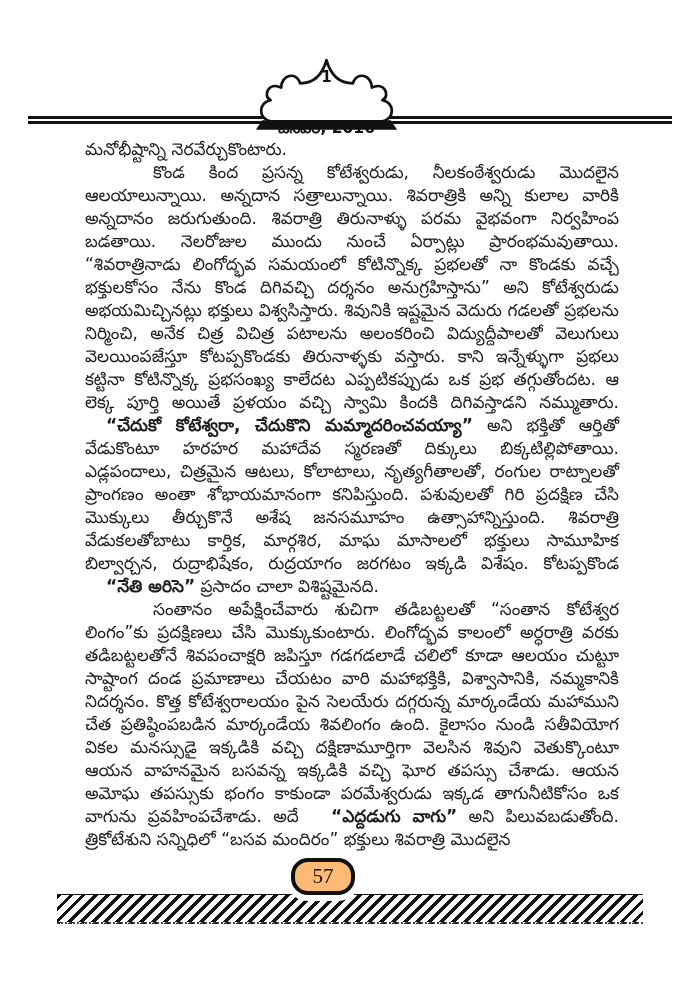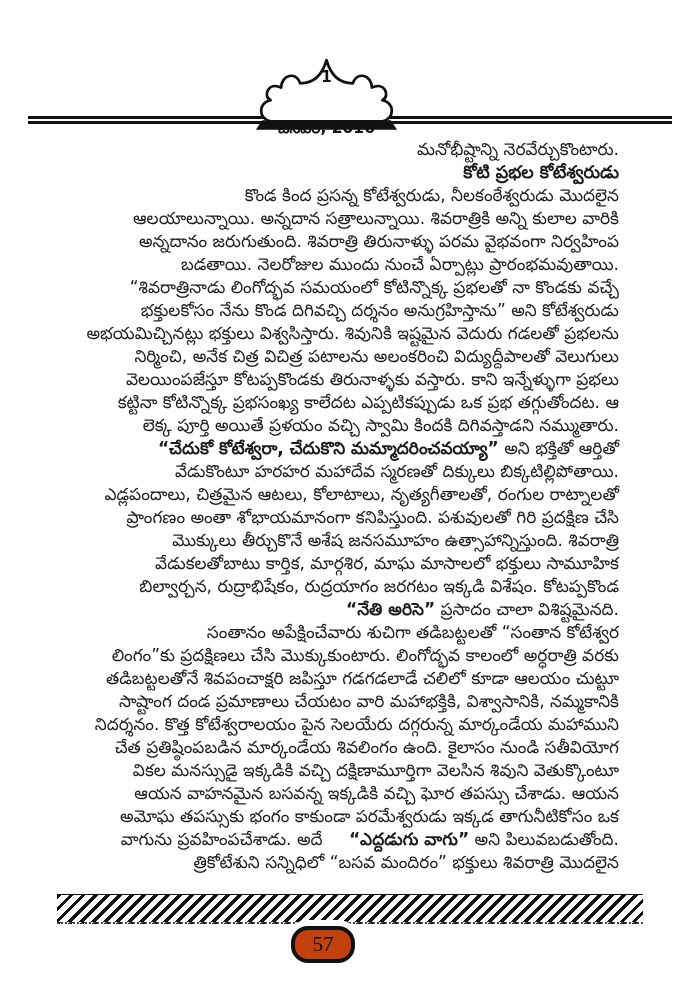--- a/index.html
+++ b/index.html
@@ -23,39 +23,39 @@
   .badge-date {
     position:absolute; top:33px; left:0; width:100%; text-align:center;
     font-weight:bold; font-size:15.5px; line-height:18px; color:#111;margin-top:30px;
   }
 
   
   .text-col {
     position:absolute; left:85px; top:138px; width:534px;
     font-size:17px; line-height:23px; text-align:justify;
   }
-  .text-col p { margin:0; padding:0;text-align:right; }
+  .text-col p { margin:0; padding:0; }
   .cont-line { text-align:left; }
   .sec-heading {
     font-weight:bold; font-size:17.5px; text-align:left;
     margin:9px 0 6px 0; padding:0;
   }
   .para { text-indent:68px; }
   .para b { font-weight:bold;margin-left:21px; }
 
   
   .footer-band {
     position:absolute; left:57px; top:894px; width:586px; height:27px;
     background:repeating-linear-gradient(135deg, #111 0px, #111 3.5px, #fff 3.5px, #fff 8.5px);
     border-top:1px solid #111;
     border-bottom:2px dotted #444;
   }
   .page-oval {
-    position:absolute; left:291px; top:926px; width:56px; height:29px;
-    background:#c2410c; border:4px solid #111; border-radius:17px;
+    position:absolute; left:291px; top:858px; width:56px; height:29px;
+    background:#fdba74; border:4px solid #111; border-radius:17px;
     box-shadow:0 0 0 6px #fff; z-index:3;
     display:flex; align-items:center; justify-content:center;
     font-family:"Liberation Serif", serif; font-size:21px; color:#111;
   }
 </style>
 </head>
 <body>
 
 <div class="page">
 
@@ -76,21 +76,20 @@
                L 22 62 Z" fill="#ffffff" stroke="#111111" stroke-width="2.6" stroke-linejoin="round"></path>
       <polygon points="14,61 136,61 142,70 8,70" fill="#111111"></polygon>
     </svg>
     <div class="badge-number">1</div>
     <div class="badge-date">జనవరి, 2016</div>
   </div>
 
   <div class="text-col">
     <p class="cont-line">మనోభీష్టాన్ని నెరవేర్చుకొంటారు.</p>
 
-    <p class="sec-heading">కోటి ప్రభల కోటేశ్వరుడు</p>
     <p class="para"><span>కొండ కింద ప్రసన్న కోటేశ్వరుడు, నీలకంఠేశ్వరుడు మొదలైన ఆలయాలున్నాయి. అన్నదాన సత్రాలున్నాయి. శివరాత్రికి అన్ని కులాల వారికి అన్నదానం జరుగుతుంది. శివరాత్రి తిరునాళ్ళు పరమ వైభవంగా నిర్వహింప బడతాయి. నెలరోజుల ముందు నుంచే ఏర్పాట్లు ప్రారంభమవుతాయి. “శివరాత్రినాడు లింగోద్భవ సమయంలో కోటిన్నొక్క ప్రభలతో నా కొండకు వచ్చే భక్తులకోసం నేను కొండ దిగివచ్చి దర్శనం అనుగ్రహిస్తాను” అని కోటేశ్వరుడు అభయమిచ్చినట్లు భక్తులు విశ్వసిస్తారు. శివునికి ఇష్టమైన వెదురు గడలతో ప్రభలను నిర్మించి, అనేక చిత్ర విచిత్ర పటాలను అలంకరించి విద్యుద్దీపాలతో వెలుగులు వెలయింపజేస్తూ కోటప్పకొండకు తిరునాళ్ళకు వస్తారు. కాని ఇన్నేళ్ళుగా ప్రభలు కట్టినా కోటిన్నొక్క ప్రభసంఖ్య కాలేదట ఎప్పటికప్పుడు ఒక ప్రభ తగ్గుతోందట. ఆ లెక్క పూర్తి అయితే ప్రళయం వచ్చి స్వామి కిందకి దిగివస్తాడని నమ్ముతారు. </span><b>“చేదుకో కోటేశ్వరా, చేదుకొని మమ్మాదరించవయ్యా”</b><span> అని భక్తితో ఆర్తితో వేడుకొంటూ హరహర మహాదేవ స్మరణతో దిక్కులు బిక్కటిల్లిపోతాయి. ఎడ్లపందాలు, చిత్రమైన ఆటలు, కోలాటాలు, నృత్యగీతాలతో, రంగుల రాట్నాలతో ప్రాంగణం అంతా శోభాయమానంగా కనిపిస్తుంది. పశువులతో గిరి ప్రదక్షిణ చేసి మొక్కులు తీర్చుకొనే అశేష జనసమూహం ఉత్సాహాన్నిస్తుంది. శివరాత్రి వేడుకలతోబాటు కార్తిక, మార్గశిర, మాఘ మాసాలలో భక్తులు సామూహిక బిల్వార్చన, రుద్రాభిషేకం, రుద్రయాగం జరగటం ఇక్కడి విశేషం. కోటప్పకొండ </span><b>“నేతి అరిసె”</b><span> ప్రసాదం చాలా విశిష్టమైనది.</span></p>
 
     <p class="para"><span>సంతానం అపేక్షించేవారు శుచిగా తడిబట్టలతో “సంతాన కోటేశ్వర లింగం”కు ప్రదక్షిణలు చేసి మొక్కుకుంటారు. లింగోద్భవ కాలంలో అర్ధరాత్రి వరకు తడిబట్టలతోనే శివపంచాక్షరి జపిస్తూ గడగడలాడే చలిలో కూడా ఆలయం చుట్టూ సాష్టాంగ దండ ప్రమాణాలు చేయటం వారి మహాభక్తికి, విశ్వాసానికి, నమ్మకానికి నిదర్శనం. కొత్త కోటేశ్వరాలయం పైన సెలయేరు దగ్గరున్న మార్కండేయ మహాముని చేత ప్రతిష్ఠింపబడిన మార్కండేయ శివలింగం ఉంది. కైలాసం నుండి సతీవియోగ వికల మనస్సుడై ఇక్కడికి వచ్చి దక్షిణామూర్తిగా వెలసిన శివుని వెతుక్కొంటూ ఆయన వాహనమైన బసవన్న ఇక్కడికి వచ్చి ఘోర తపస్సు చేశాడు. ఆయన అమోఘ తపస్సుకు భంగం కాకుండా పరమేశ్వరుడు ఇక్కడ తాగునీటికోసం ఒక వాగును ప్రవహింపచేశాడు. అదే </span><b>“ఎద్దడుగు వాగు”</b><span> అని పిలువబడుతోంది. త్రికోటేశుని సన్నిధిలో “బసవ మందిరం” భక్తులు శివరాత్రి మొదలైన</span></p>
   </div>
 
   <div class="footer-band"></div>
   <div class="page-oval">
     <span>57</span>
   </div>
 

